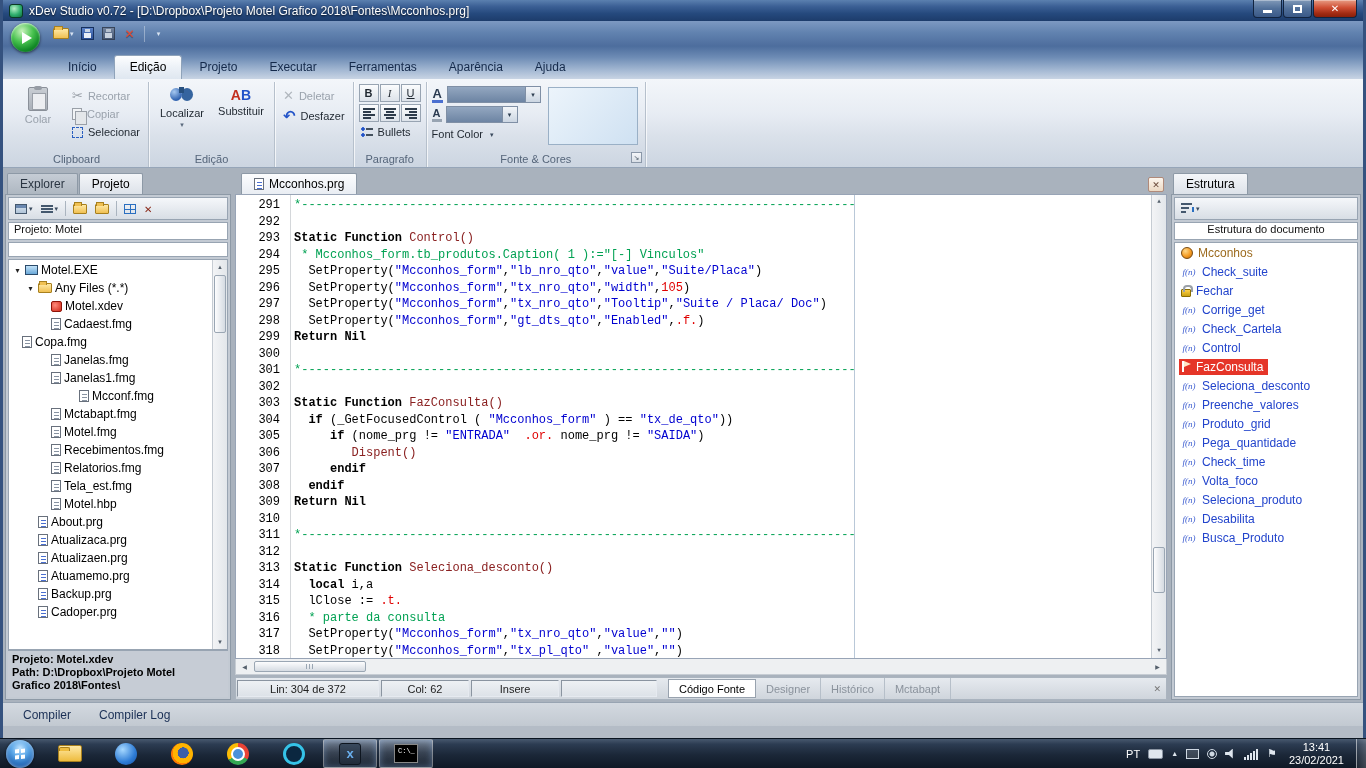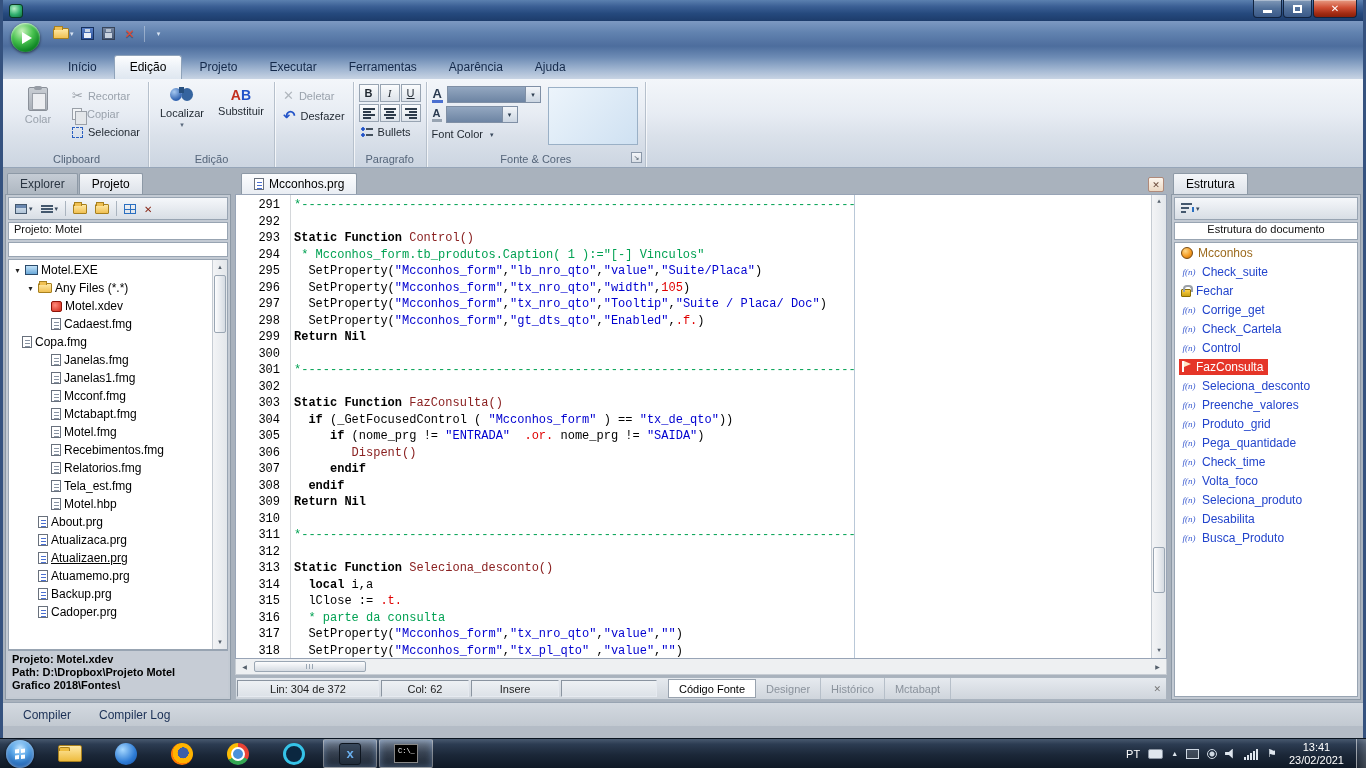--- a/index.html
+++ b/index.html
@@ -212,20 +212,21 @@
 .clock{text-align:center;line-height:13px;font-size:11px;padding:0 4px}
 .show-desktop{width:10px;height:30px;border-left:1px solid rgba(255,255,255,.45);background:linear-gradient(90deg,rgba(255,255,255,.06),rgba(255,255,255,.2))}
 </style>
 </head>
 <body>
 
 <div class="window">
 
   <div class="titlebar">
     <span class="app-icon"></span>
+    <span class="title-text">xDev Studio v0.72  -  [D:\Dropbox\Projeto Motel Grafico 2018\Fontes\Mcconhos.prg]</span>
     <div class="win-btns">
       <div class="wbtn">
           <span class="glyph-min"></span>
         </div>
       <div class="wbtn">
           <span class="glyph-max"></span>
         </div>
       <div class="wbtn close">✕</div>
     </div>
   </div>
@@ -430,21 +431,21 @@
               <div class="tree-row" style="padding-left: 29px;">
                 <span class="expander"></span>
                 <span class="tic ic-fmg"></span>
                 <span class="tlabel">Janelas.fmg</span>
               </div>
               <div class="tree-row" style="padding-left: 29px;">
                 <span class="expander"></span>
                 <span class="tic ic-fmg"></span>
                 <span class="tlabel">Janelas1.fmg</span>
               </div>
-              <div class="tree-row" style="padding-left: 29px;">
+              <div class="tree-row" style=" justify-content: center;">
                 <span class="expander"></span>
                 <span class="tic ic-fmg"></span>
                 <span class="tlabel">Mcconf.fmg</span>
               </div>
               <div class="tree-row" style="padding-left: 29px;">
                 <span class="expander"></span>
                 <span class="tic ic-fmg"></span>
                 <span class="tlabel">Mctabapt.fmg</span>
               </div>
               <div class="tree-row" style="padding-left: 29px;">
@@ -475,21 +476,21 @@
               <div class="tree-row" style="padding-left: 16px;">
                 <span class="expander"></span>
                 <span class="tic ic-prg"></span>
                 <span class="tlabel">About.prg</span>
               </div>
               <div class="tree-row" style="padding-left: 16px;">
                 <span class="expander"></span>
                 <span class="tic ic-prg"></span>
                 <span class="tlabel">Atualizaca.prg</span>
               </div>
-              <div class="tree-row" style="padding-left: 16px; text-decoration: underline;">
+              <div class="tree-row" style="padding-left: 16px;">
                 <span class="expander"></span>
                 <span class="tic ic-prg"></span>
                 <span class="tlabel">Atualizaen.prg</span>
               </div>
               <div class="tree-row" style="padding-left: 16px;">
                 <span class="expander"></span>
                 <span class="tic ic-prg"></span>
                 <span class="tlabel">Atuamemo.prg</span>
               </div>
               <div class="tree-row" style="padding-left: 16px;">

